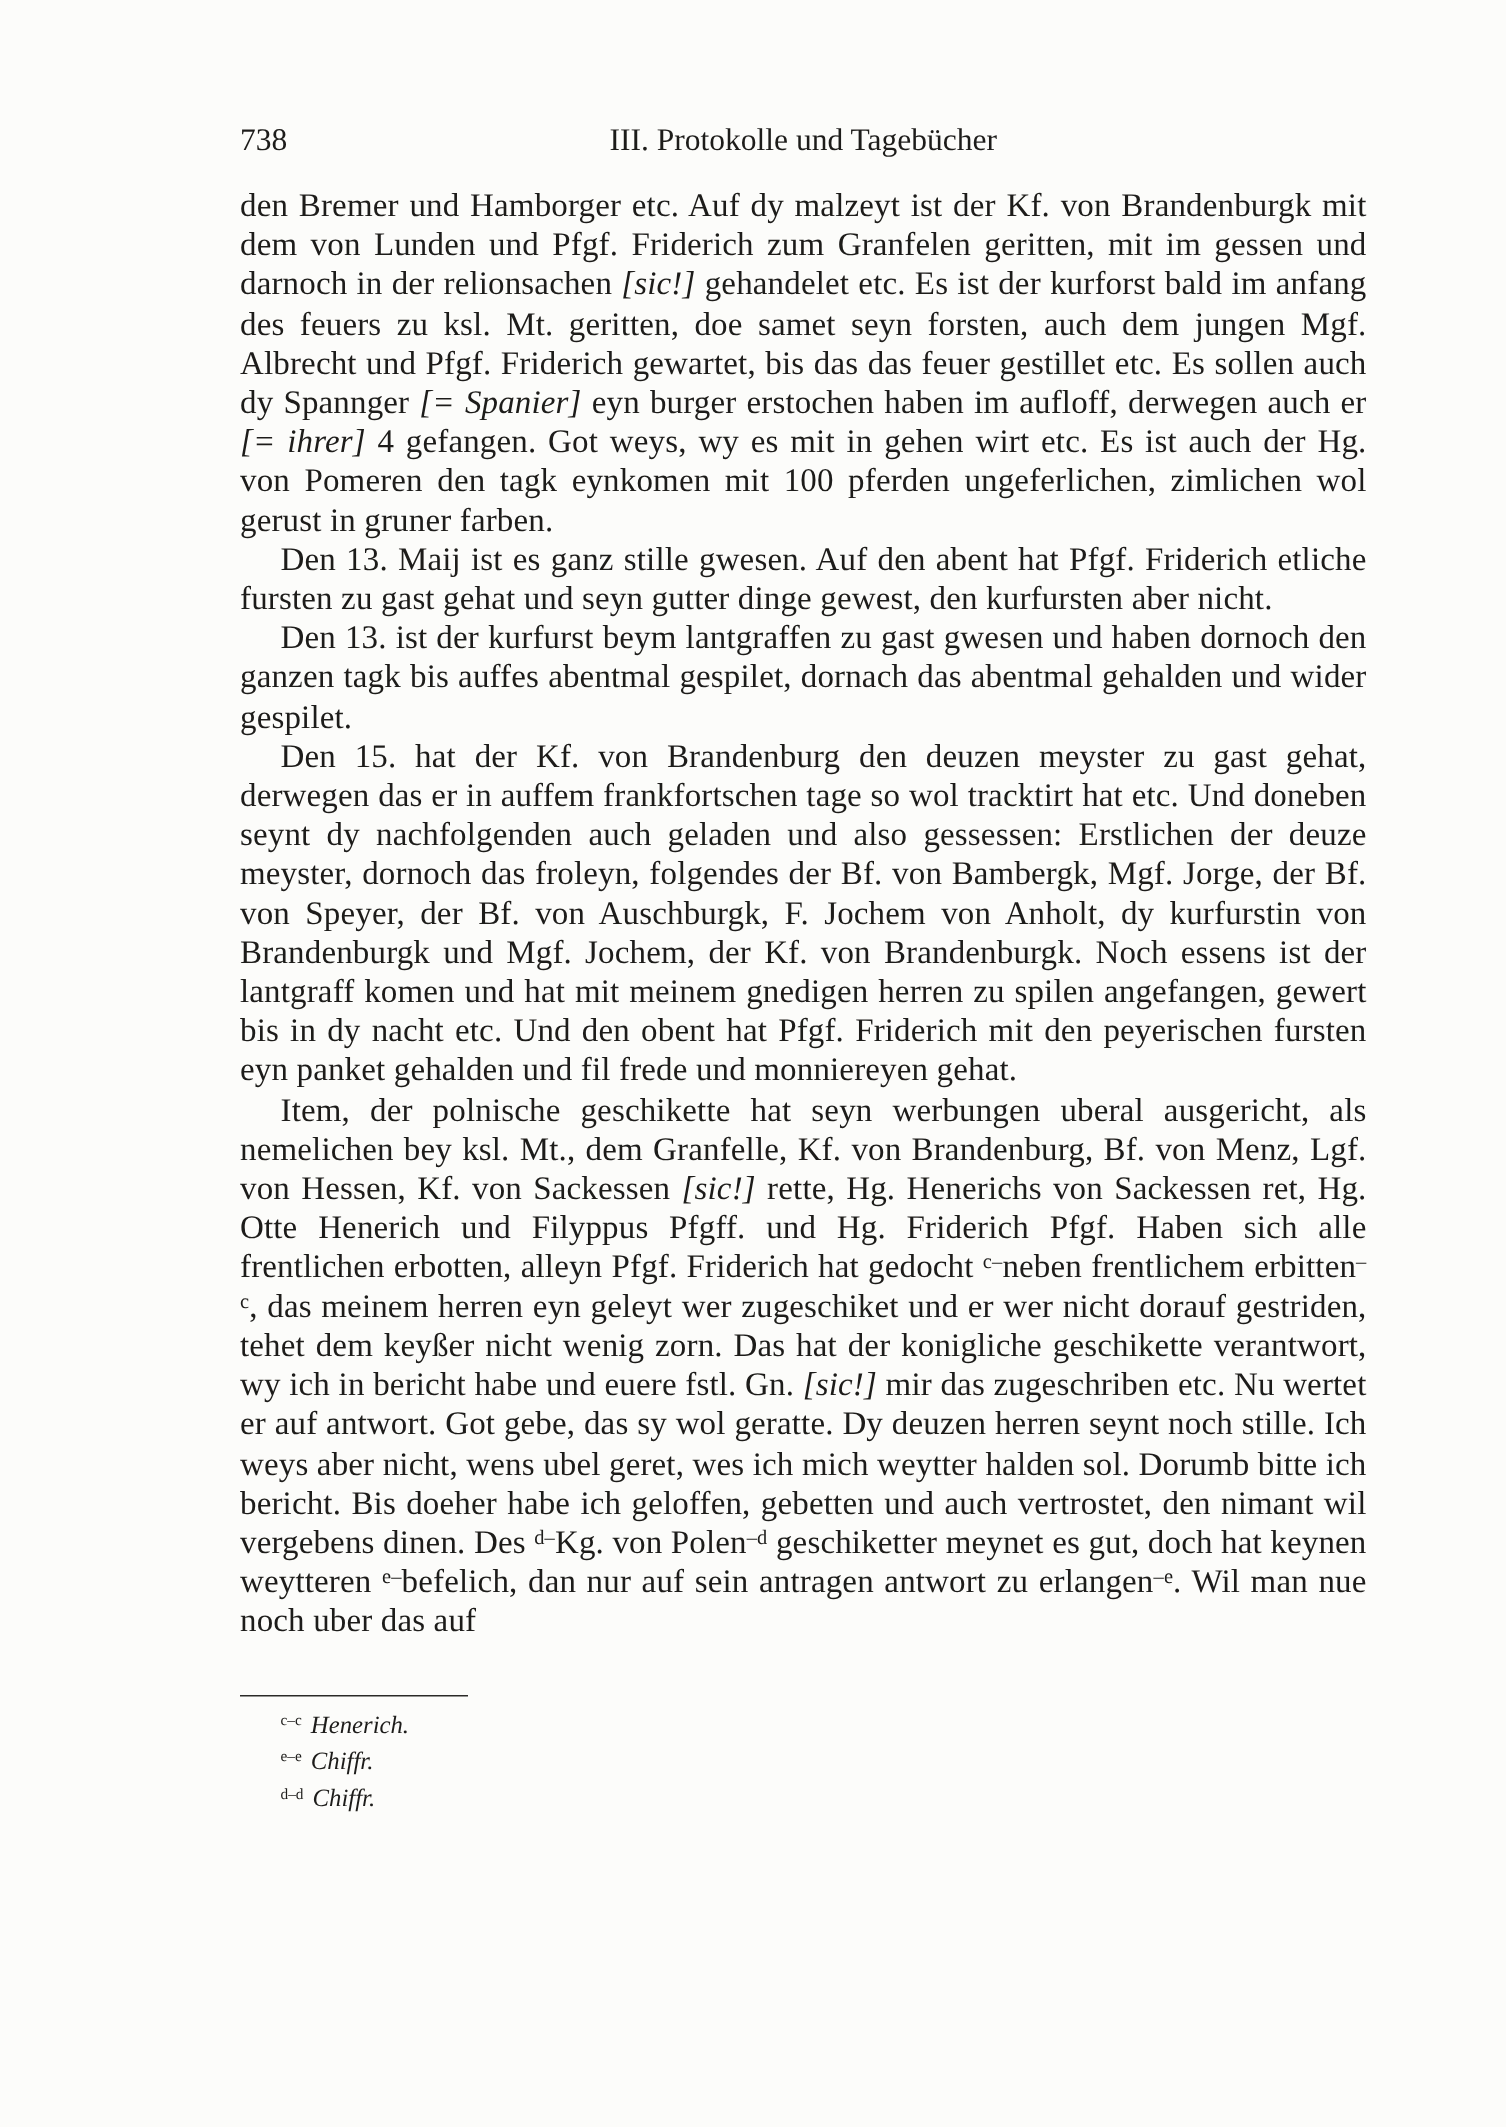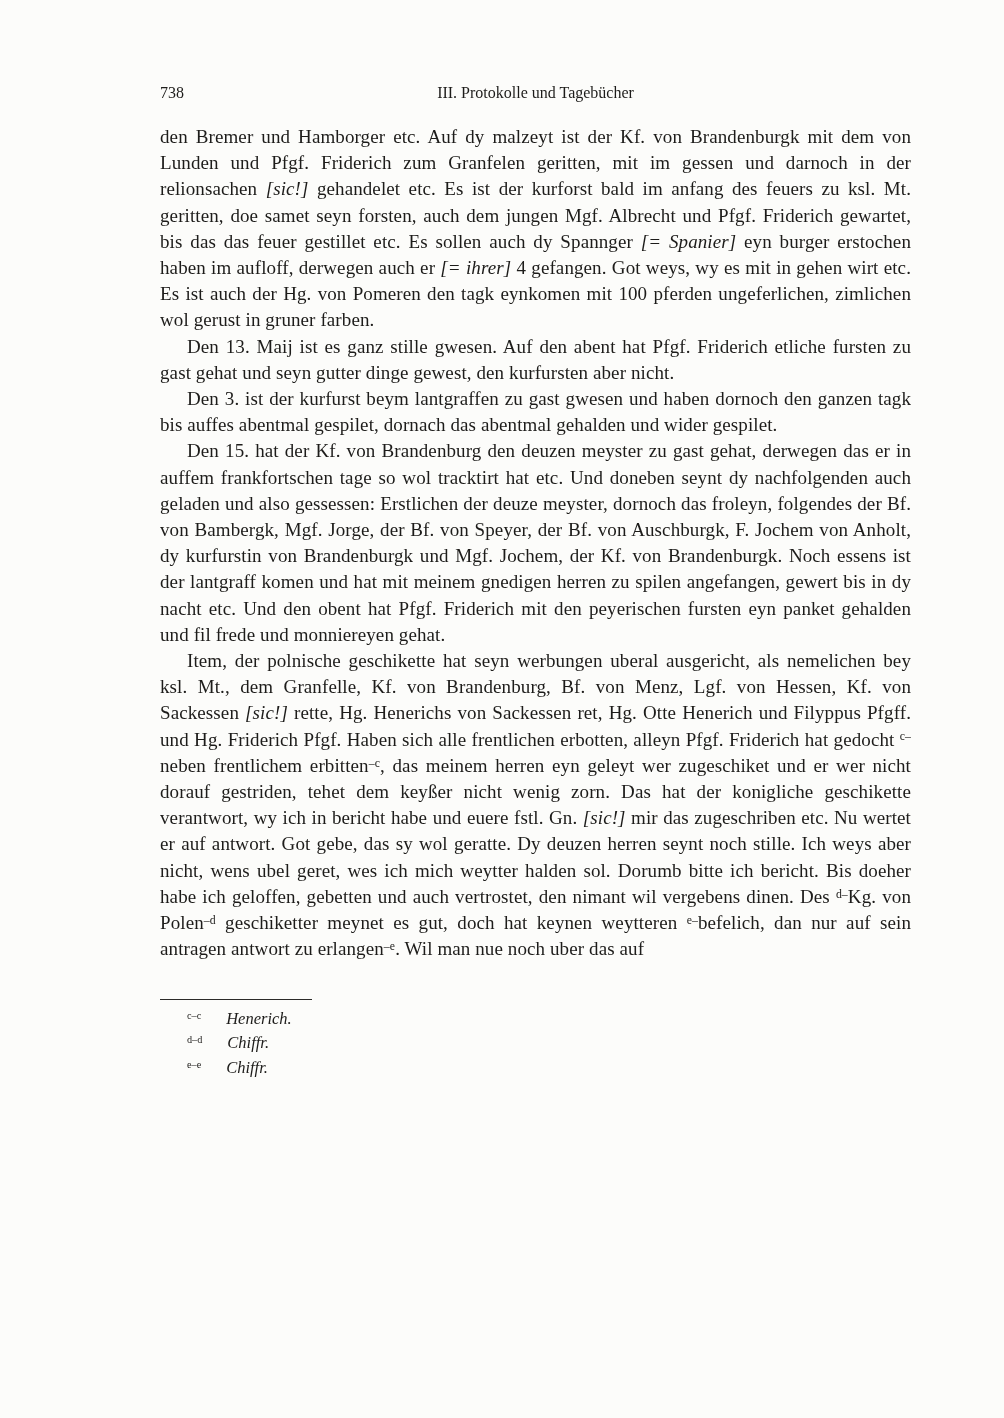--- a/index.html
+++ b/index.html
@@ -15,28 +15,28 @@
   }
   .page { position: absolute; inset: 0; }
   .text-block {
     position: absolute;
     left: 160px;
     top: 82px;
     width: 751px;
   }
   .running-head {
     position: relative;
-    font-size: 16px;
+    font-size: 21px;
     line-height: 22px;
     margin-bottom: 20px;
   }
   .page-number { position: absolute; left: 0; top: 0; }
   .head-title { display: block; text-align: center; }
   .para {
-    font-size: 19px;
+    font-size: 22px;
     line-height: 26.2px;
     text-align: justify;
     letter-spacing: 0.1px;
   }
   .para.indent { text-indent: 27px; font-family: Liberation Serif, serif; }
   .para em, .fn-text { font-style: italic; }
   sup {
     font-size: 0.62em;
     line-height: 0;
     vertical-align: baseline;
@@ -48,44 +48,44 @@
     width: 152px;
     height: 0;
     border-top: 1.2px solid #2b2a28;
     margin-bottom: 7px;
   }
   .footnote {
     font-size: 16.5px;
     line-height: 24.5px;
     padding-left: 27px;
   }
-  .fn-marker { margin-right: 25px; }
+  .fn-marker { margin-right: 6px; }
 </style>
 </head>
 <body>
 
 <div class="page">
   <div class="text-block">
 
     <header class="running-head">
       <span class="page-number">738</span>
       <span class="head-title">III. Protokolle und Tagebücher</span>
     </header>
 
     <main id="paragraphs">
         <p class="para"><span>den Bremer und Hamborger etc. Auf dy malzeyt ist der Kf. von Brandenburgk mit dem von Lunden und Pfgf. Friderich zum Granfelen geritten, mit im gessen und darnoch in der relionsachen </span><em>[sic!]</em><span> gehandelet etc. Es ist der kurforst bald im anfang des feuers zu ksl. Mt. geritten, doe samet seyn forsten, auch dem jungen Mgf. Albrecht und Pfgf. Friderich gewartet, bis das das feuer gestillet etc. Es sollen auch dy Spannger </span><em>[= Spanier]</em><span> eyn burger erstochen haben im aufloff, derwegen auch er </span><em>[= ihrer]</em><span> 4 gefangen. Got weys, wy es mit in gehen wirt etc. Es ist auch der Hg. von Pomeren den tagk eynkomen mit 100 pferden ungeferlichen, zimlichen wol gerust in gruner farben.</span></p>
         <p class="para indent"><span>Den 13. Maij ist es ganz stille gwesen. Auf den abent hat Pfgf. Friderich etliche fursten zu gast gehat und seyn gutter dinge gewest, den kurfursten aber nicht.</span></p>
-        <p class="para indent"><span>Den 3. ist der kurfurst beym lantgraffen zu gast gwesen und haben dornoch den ganzen tagk bis auffes abentmal gespilet, dornach das abentmal gehalden und wider gespilet.</span></p>
+        <p class="para indent"><span>Den 13. ist der kurfurst beym lantgraffen zu gast gwesen und haben dornoch den ganzen tagk bis auffes abentmal gespilet, dornach das abentmal gehalden und wider gespilet.</span></p>
         <p class="para indent"><span>Den 15. hat der Kf. von Brandenburg den deuzen meyster zu gast gehat, derwegen das er in auffem frankfortschen tage so wol tracktirt hat etc. Und doneben seynt dy nachfolgenden auch geladen und also gessessen: Erstlichen der deuze meyster, dornoch das froleyn, folgendes der Bf. von Bambergk, Mgf. Jorge, der Bf. von Speyer, der Bf. von Auschburgk, F. Jochem von Anholt, dy kurfurstin von Brandenburgk und Mgf. Jochem, der Kf. von Brandenburgk. Noch essens ist der lantgraff komen und hat mit meinem gnedigen herren zu spilen angefangen, gewert bis in dy nacht etc. Und den obent hat Pfgf. Friderich mit den peyerischen fursten eyn panket gehalden und fil frede und monniereyen gehat.</span></p>
         <p class="para indent"><span>Item, der polnische geschikette hat seyn werbungen uberal ausgericht, als nemelichen bey ksl. Mt., dem Granfelle, Kf. von Brandenburg, Bf. von Menz, Lgf. von Hessen, Kf. von Sackessen </span><em>[sic!]</em><span> rette, Hg. Henerichs von Sackessen ret, Hg. Otte Henerich und Filyppus Pfgff. und Hg. Friderich Pfgf. Haben sich alle frentlichen erbotten, alleyn Pfgf. Friderich hat gedocht </span><sup>c–</sup><span>neben frentlichem erbitten</span><sup>–c</sup><span>, das meinem herren eyn geleyt wer zugeschiket und er wer nicht dorauf gestriden, tehet dem keyßer nicht wenig zorn. Das hat der konigliche geschikette verantwort, wy ich in bericht habe und euere fstl. Gn. </span><em>[sic!]</em><span> mir das zugeschriben etc. Nu wertet er auf antwort. Got gebe, das sy wol geratte. Dy deuzen herren seynt noch stille. Ich weys aber nicht, wens ubel geret, wes ich mich weytter halden sol. Dorumb bitte ich bericht. Bis doeher habe ich geloffen, gebetten und auch vertrostet, den nimant wil vergebens dinen. Des </span><sup>d–</sup><span>Kg. von Polen</span><sup>–d</sup><span> geschiketter meynet es gut, doch hat keynen weytteren </span><sup>e–</sup><span>befelich, dan nur auf sein antragen antwort zu erlangen</span><sup>–e</sup><span>. Wil man nue noch uber das auf</span></p>
       </main>
 
     <section class="footnotes">
       <div class="footnote-rule"></div>
       <div id="footnotes">
           <div class="footnote"><sup class="fn-marker">c–c</sup><span class="fn-text">Henerich.</span></div>
+          <div class="footnote"><sup class="fn-marker">e–e</sup><span class="fn-text">Chiffr.</span></div>
           <div class="footnote"><sup class="fn-marker">d–d</sup><span class="fn-text">Chiffr.</span></div>
-          <div class="footnote"><sup class="fn-marker">e–e</sup><span class="fn-text">Chiffr.</span></div>
         </div>
     </section>
 
   </div>
 </div>
 
 </body></html>

